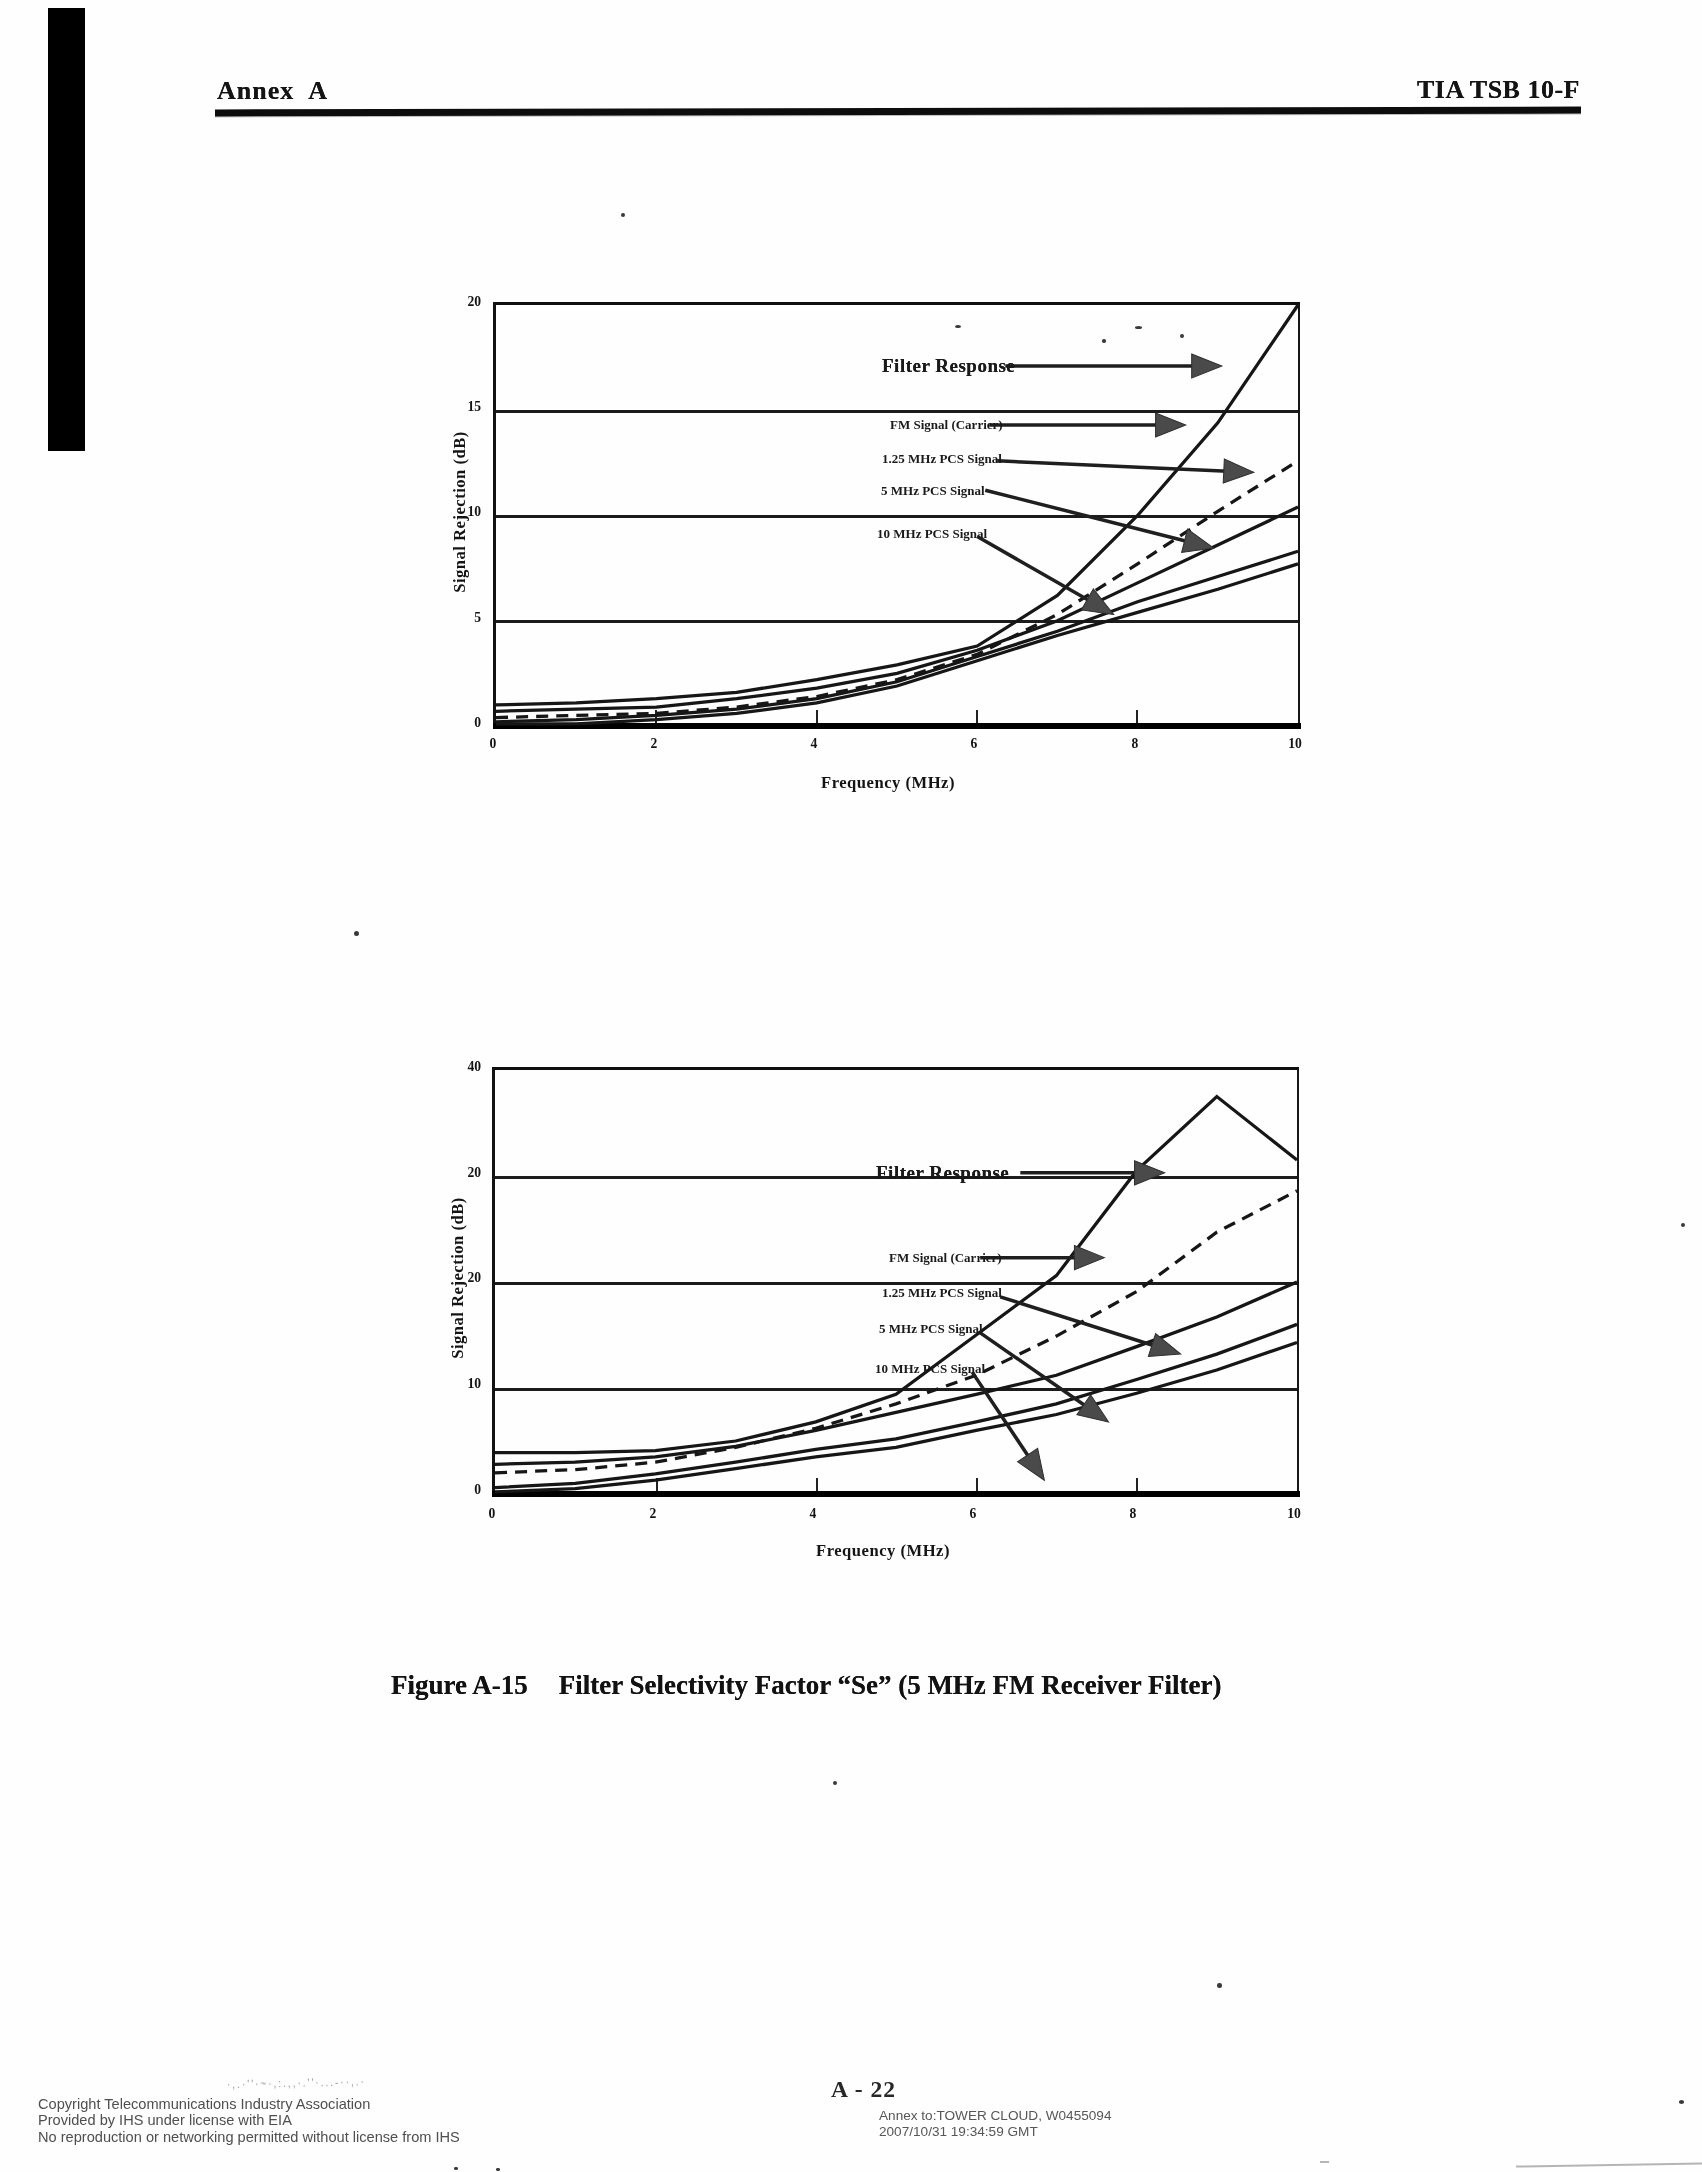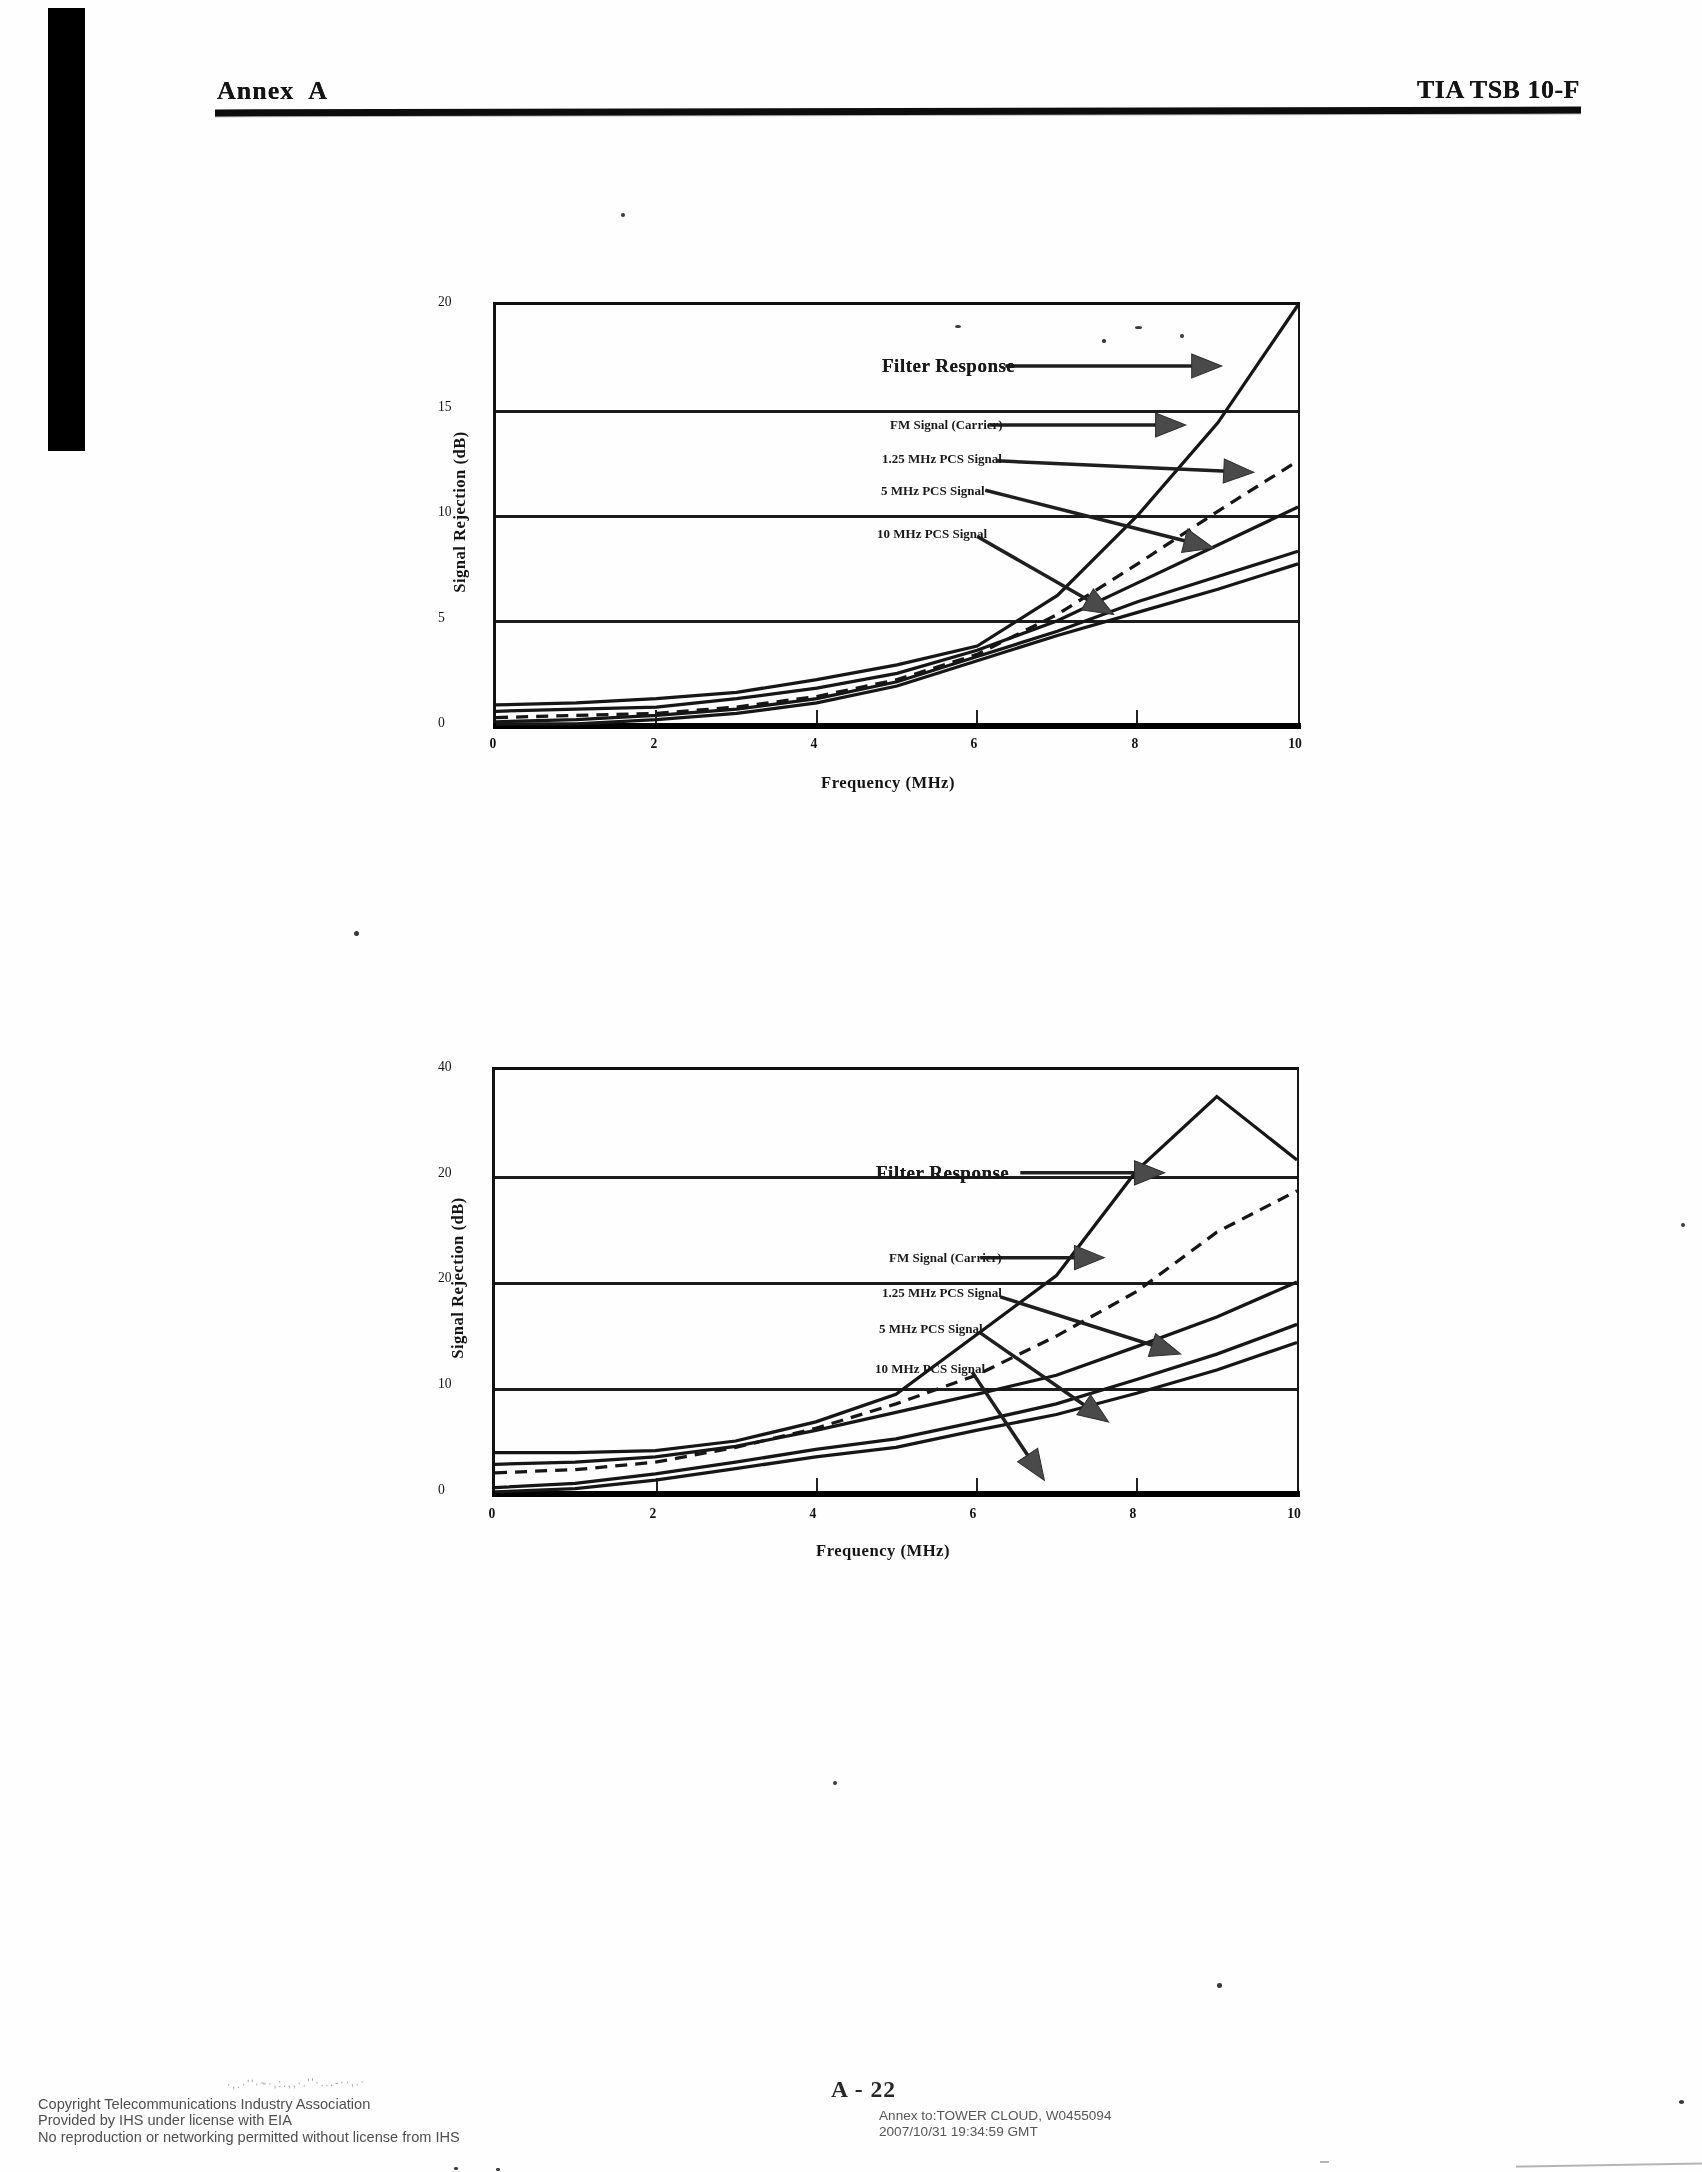--- a/index.html
+++ b/index.html
@@ -23,21 +23,21 @@
         border-top:3.5px solid #0f0f0f;background:transparent;}
   .plot svg{position:absolute;left:0;top:0;width:100%;height:100%;overflow:visible;}
   .gridline{position:absolute;left:0;right:0;height:2.5px;background:#1c1c1c;}
   .axisline{position:absolute;left:-3px;right:-2.5px;bottom:-3px;height:6.5px;background:#000;}
   .tickmark{position:absolute;bottom:3.5px;width:2px;height:13px;background:#222;}
   .curve{fill:none;stroke:#161616;stroke-width:6.5;}
   .curve.dashed{stroke-dasharray:24 16;}
   .arrow-line{stroke:#1f1f1f;stroke-width:7;}
   .arrow-head{fill:#4a4a4a;stroke:#2e2e2e;stroke-width:2;}
 
-  .ytick{position:absolute;left:438px;width:43px;font-size:13.6px;font-weight:400;
+  .ytick{position:absolute;left:438px;width:43px;text-align:right;font-size:13.6px;font-weight:700;
          transform:translateY(-50%);}
   .xtick{position:absolute;transform:translateX(-50%);font-size:13.6px;font-weight:600;}
   .xlabel{position:absolute;transform:translateX(-50%);font-size:16.6px;font-weight:600;
           letter-spacing:0.5px;}
   .ylabel{position:absolute;transform:translate(-50%,-50%) rotate(-90deg);font-size:16.6px;
           font-weight:600;letter-spacing:0.5px;white-space:nowrap;}
 
   .leg{position:absolute;transform:translateY(-50%);font-weight:bold;color:#1a1a1a;
        white-space:nowrap;margin-left:20px;}
   .leg.big{font-size:19px;letter-spacing:0.5px;text-shadow:0 0 0.5px rgba(0,0,0,.8);}
@@ -170,20 +170,23 @@
 
   <div class="xtick" style="left:492px;top:1506px">0</div>
   <div class="xtick" style="left:653px;top:1506px">2</div>
   <div class="xtick" style="left:813px;top:1506px">4</div>
   <div class="xtick" style="left:973px;top:1506px">6</div>
   <div class="xtick" style="left:1133px;top:1506px">8</div>
   <div class="xtick" style="left:1294px;top:1506px">10</div>
 
   <div class="xlabel" style="left:883px;top:1541px">Frequency (MHz)</div>
 
+  <div class="caption" style="left:391px;top:1670px">
+    <span>Figure A-15</span><span class="cap-text">Filter Selectivity Factor “Se” (5 MHz FM Receiver Filter)</span>
+  </div>
 
   <div class="smudge">·,.·''·~·,:.,,·.''·...-··,.·</div>
   <div class="foot-line" style="top:2096px">Copyright Telecommunications Industry Association</div>
   <div class="foot-line" style="top:2112px">Provided by IHS under license with EIA</div>
   <div class="foot-line" style="top:2129px">No reproduction or networking permitted without license from IHS</div>
   <div class="page-num">A - 22</div>
   <div class="sold" style="top:2108px">Annex to:TOWER CLOUD, W0455094</div>
   <div class="sold" style="top:2124px">2007/10/31 19:34:59 GMT</div>
 
   <div class="speck" style="left:621px;top:213px;width:4px;height:4px"></div>

